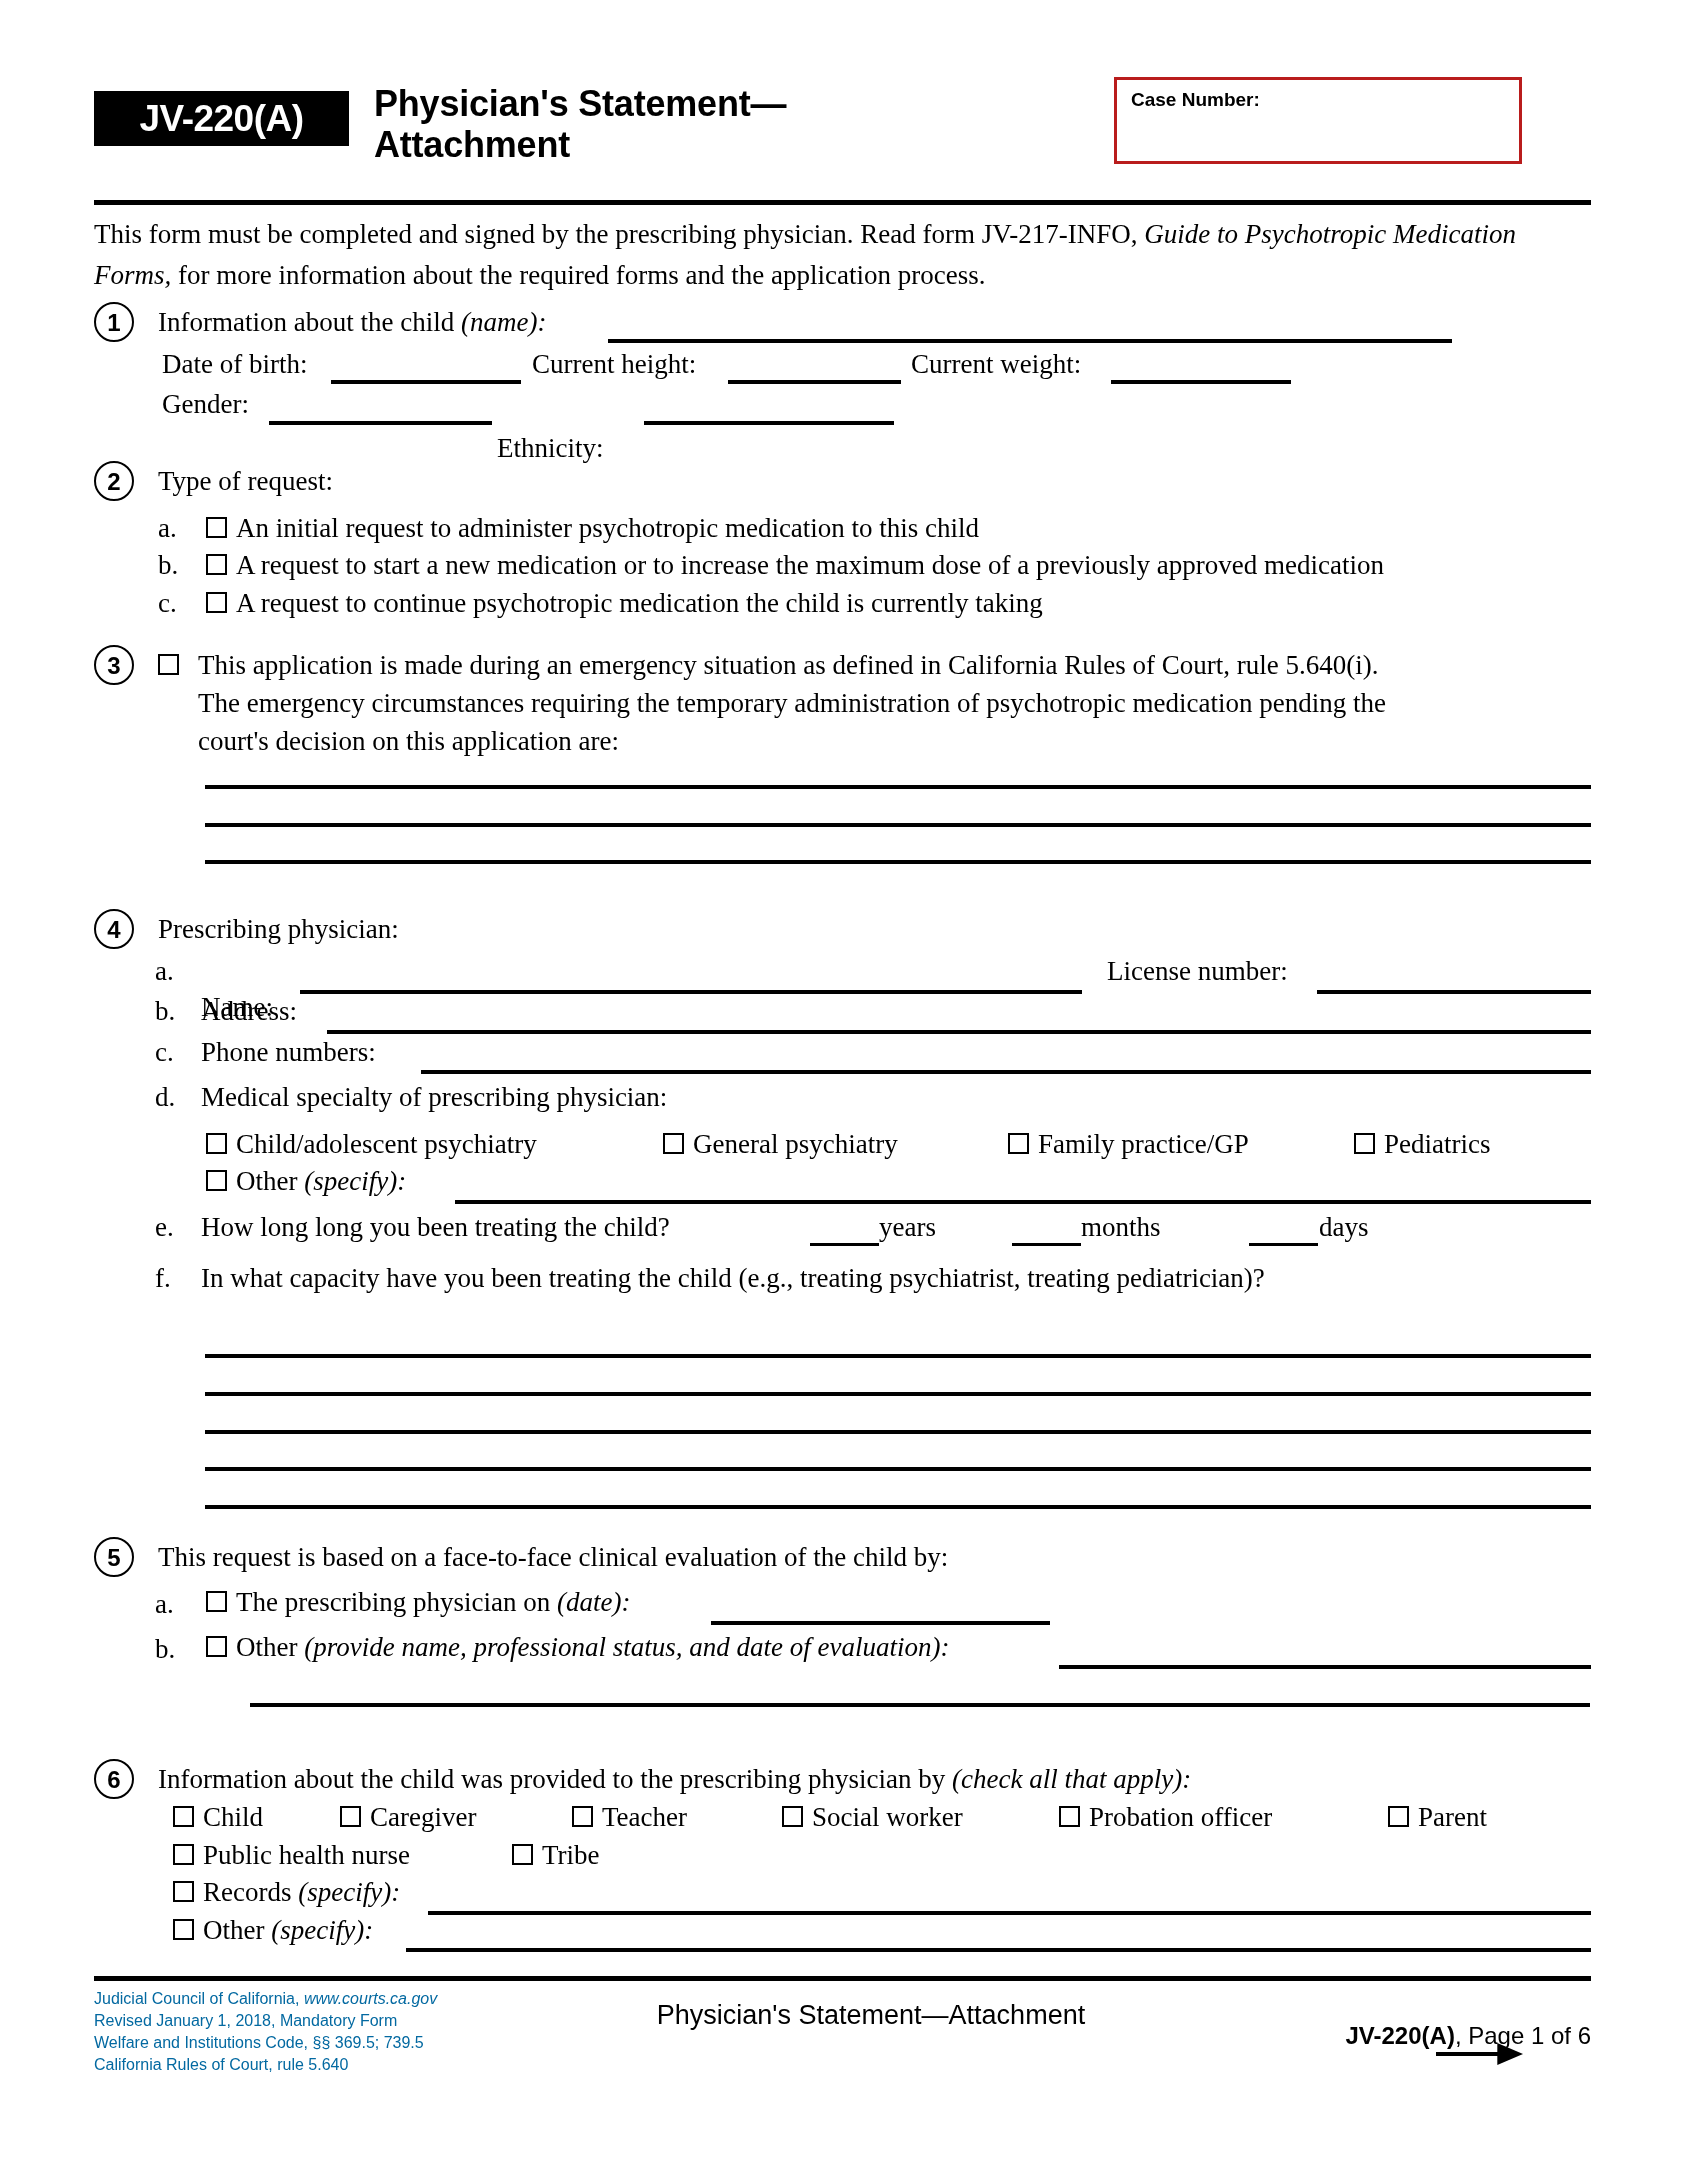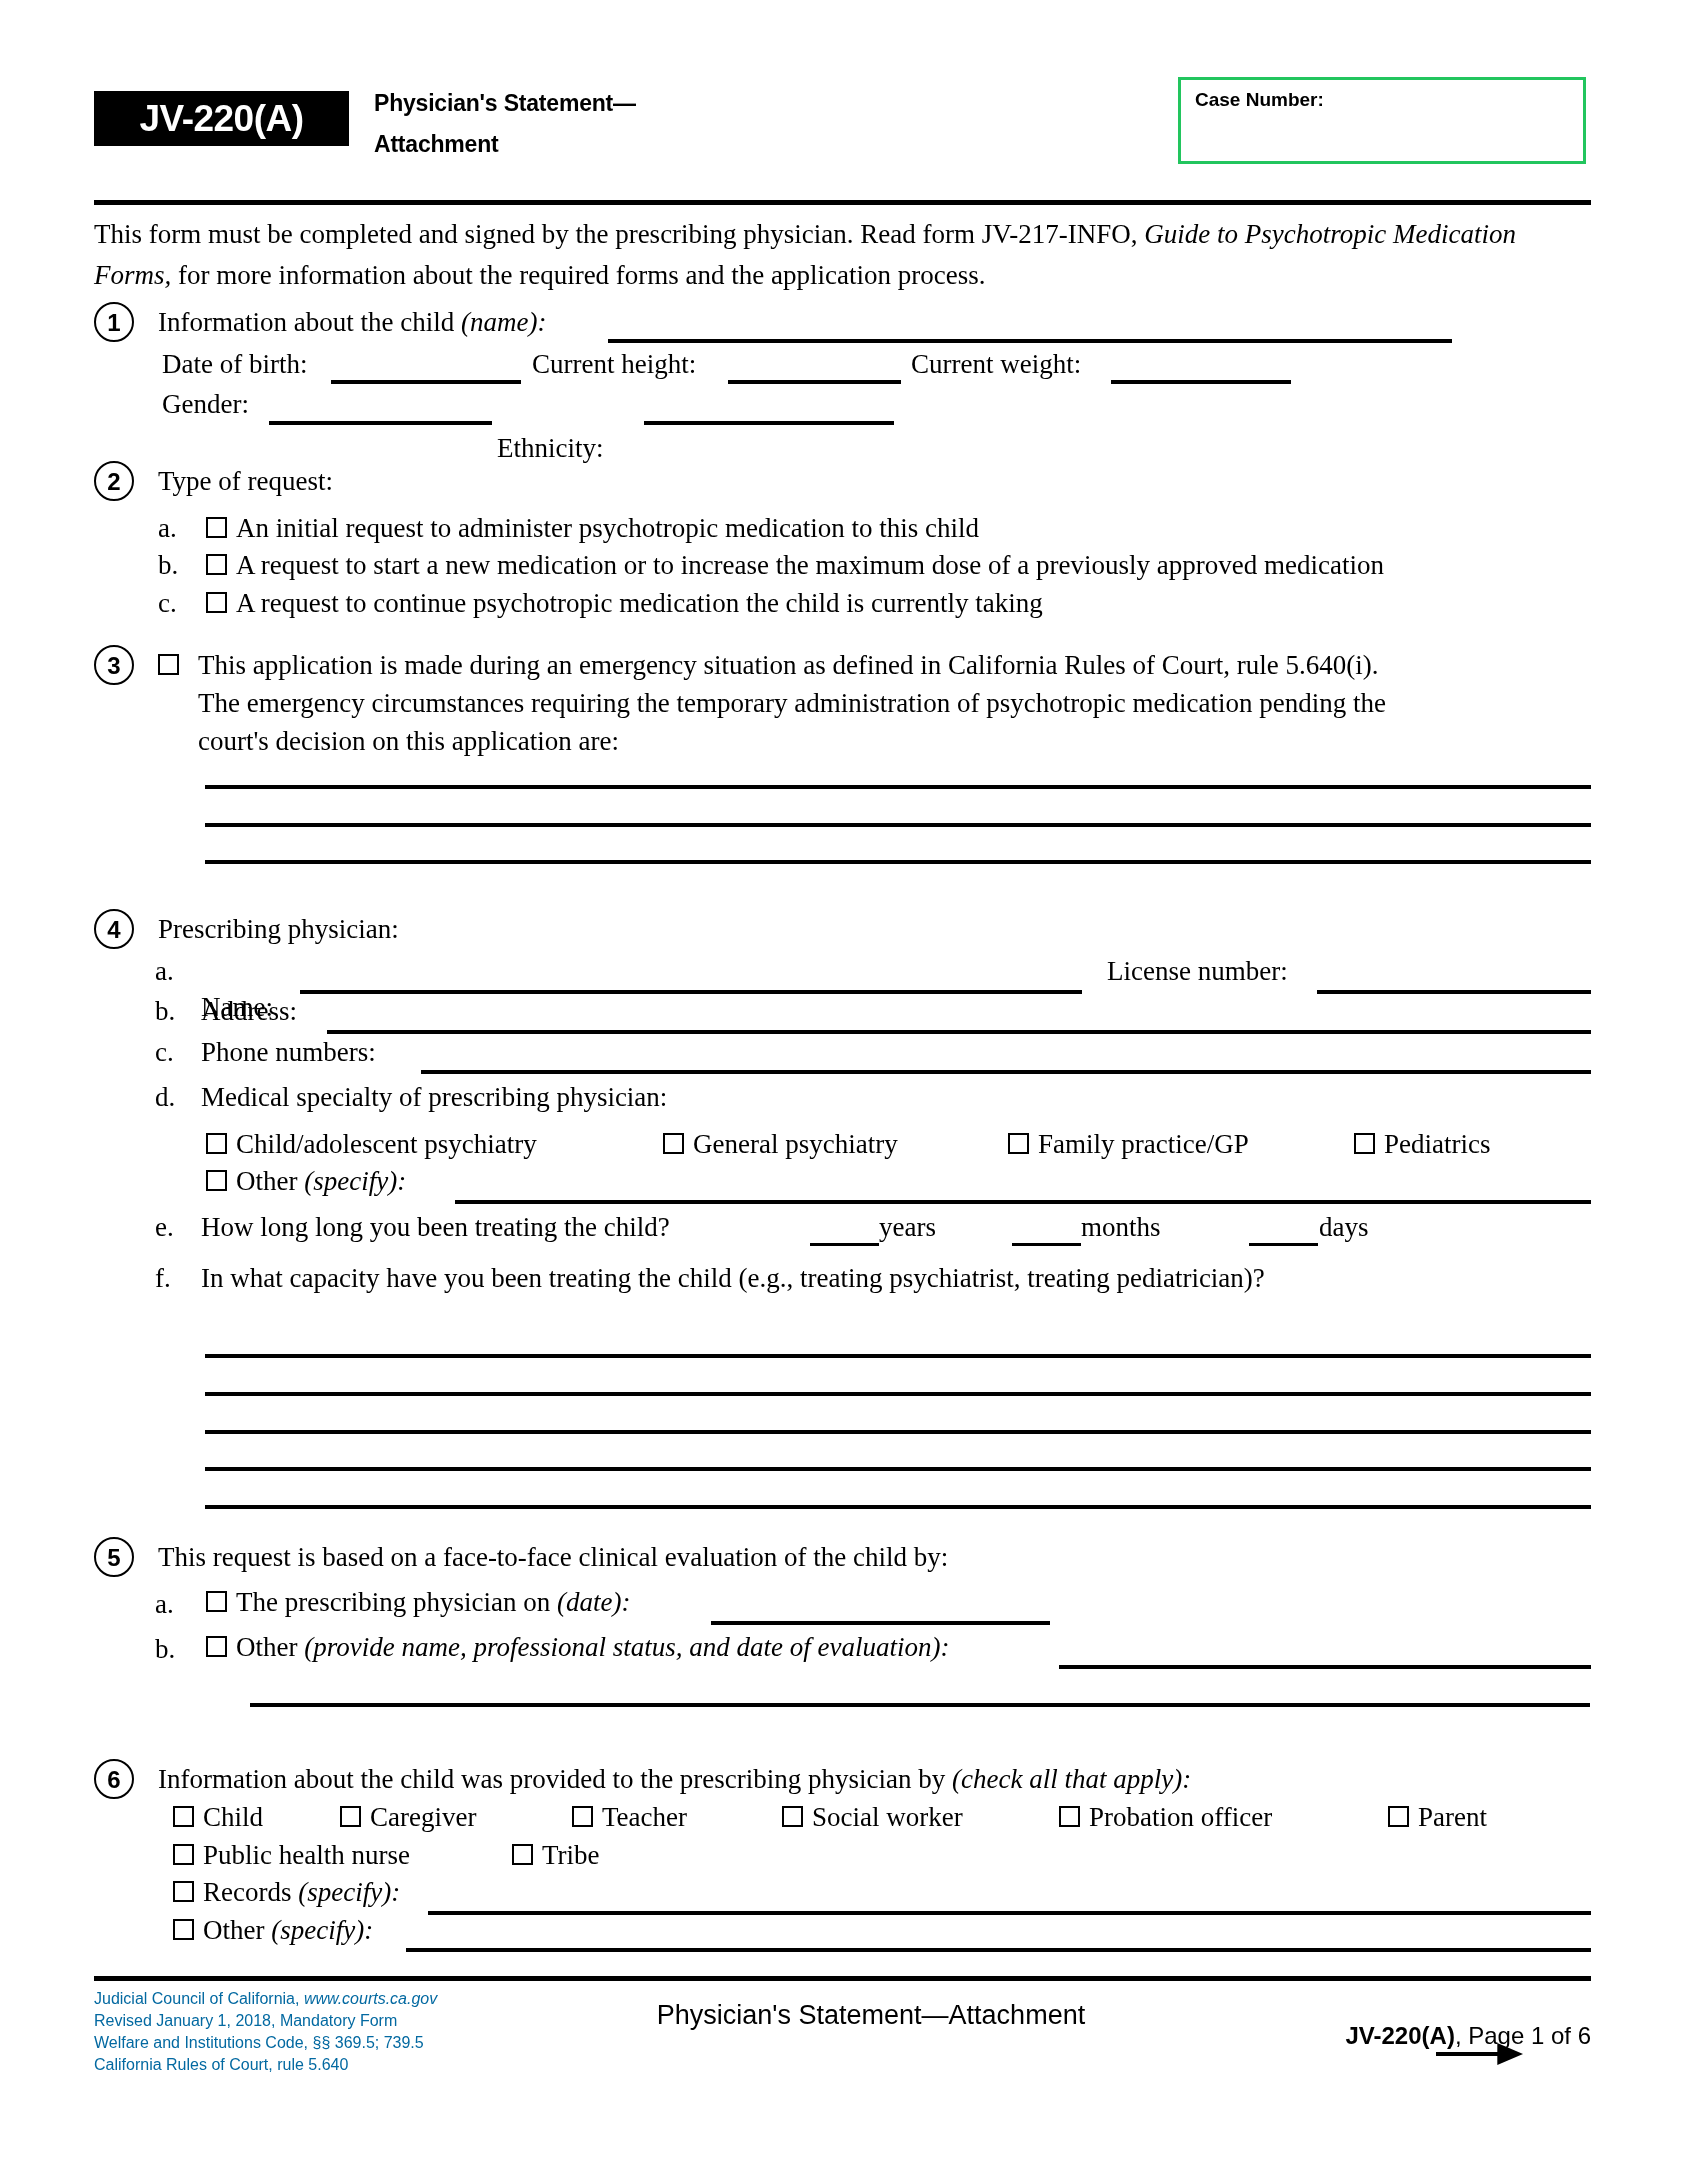--- a/index.html
+++ b/index.html
@@ -46,31 +46,31 @@
     text-align: center;
     letter-spacing: -0.5px;
   }
   .form-title {
     position: absolute;
     left: 280px;
     top: 6px;
     width: 614px;
     font-family: "Liberation Sans", "DejaVu Sans", sans-serif;
     font-weight: bold;
-    font-size: 23px;
+    font-size: 36px;
     line-height: 41px;
     letter-spacing: -0.2px;
   }
   .case-box {
     position: absolute;
-    left: 1084px;
+    left: 1020px;
     top: 0px;
     width: 408px;
     height: 87px;
-    border: 3px solid #22c55e;
+    border: 3px solid #b91c1c;
     box-sizing: border-box;
   }
   .case-label {
     position: absolute;
     left: 14px;
     top: 9px;
     font-family: "Liberation Sans", "DejaVu Sans", sans-serif;
     font-weight: bold;
     font-size: 19px;
   }

